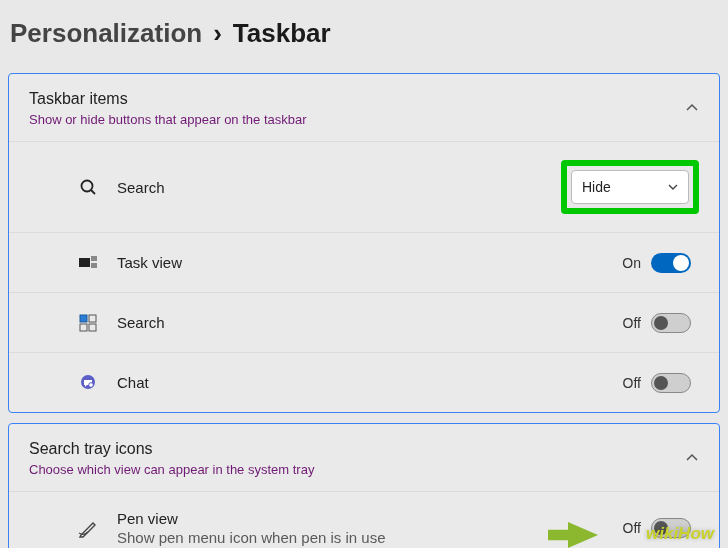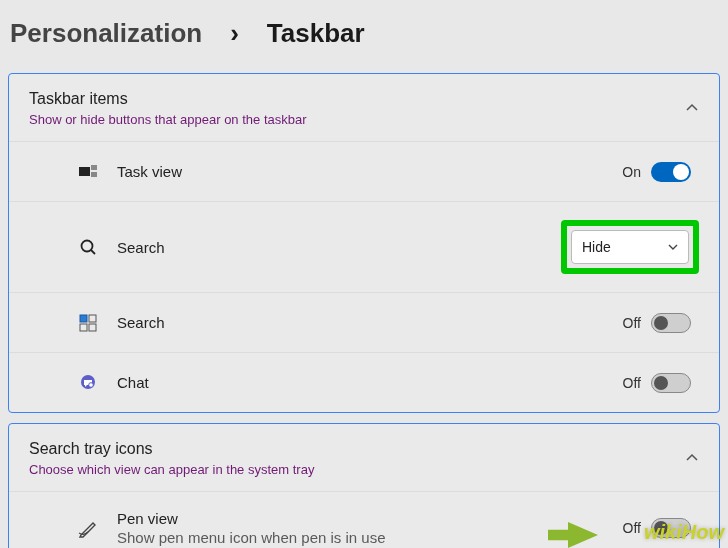--- a/index.html
+++ b/index.html
@@ -1,17 +1,17 @@
 <!DOCTYPE html>
 <html><head>
 <meta charset="utf-8">
 <style>
 * { margin: 0; padding: 0; box-sizing: border-box; font-family: "Segoe UI", Arial, sans-serif; }
 body { background: #e8e8e8; width: 728px; height: 548px; overflow: hidden; position: relative; }
-.breadcrumb { padding: 18px 10px 24px; display: flex; align-items: center; gap: 28px; }
+.breadcrumb { padding: 18px 10px 24px; display: flex; align-items: center; gap: 11px; }
 .breadcrumb span { font-size: 26px; font-weight: 600; color: #1a1a1a; }
 .breadcrumb .label-first { color: #444; font-weight: 600;}
 .chev { font-size: 18px; color: #555; }
 .card { background: #eaeaea; border: 1px solid #3b82f6; border-radius: 4px; margin: 0 8px 10px; }
 .card-head { padding: 16px 20px 14px; position: relative; }
 .card-head .title { font-size: 16px; font-weight: 400; color: #222; margin-bottom: 4px; }
 .card-head .sub { font-size: 13px; color: #701a75; }
 .card-head .collapse { position: absolute; right: 20px; top: 50%; transform: translateY(-50%); font-size: 14px; color: #555; }
 .row { display: flex; align-items: center; padding: 18px 20px; border-top: 1px solid #dcdcdc; min-height: 60px; }
 .row .icon-slot { width: 30px; display:flex; justify-content:center; margin-left: 44px; margin-right: 14px; flex-shrink:0;}
@@ -20,21 +20,21 @@
 .row .text-slot .sub { font-size: 15px; color: #5a5a5a; margin-top:2px; }
 .row .ctrl { display:flex; align-items:center; gap:10px; margin-right: 8px;}
 .state { font-size: 14px; color: #333; }
 .toggle { width: 40px; height: 20px; border-radius: 10px; position: relative; }
 .toggle.on { background:#0067c0; }
 .toggle.on::after{ content:""; position:absolute; right:2px; top:2px; width:16px; height:16px; border-radius:50%; background:#fff;}
 .toggle.off { background:#cfcfcf; border:1px solid #888;}
 .toggle.off::after{content:""; position:absolute; left:2px; top:2px; width:14px; height:14px; border-radius:50%; background:#555;}
 .highlight-box { border: 6px solid #00c800; border-radius: 4px; padding: 4px; background:#e8e8e8; }
 .select-box { background:#fff; border:1px solid #bbb; border-radius:4px; width:118px; height:34px; display:flex; align-items:center; justify-content:space-between; padding: 0 10px; font-size:14px; color:#222;}
-.watermark { position:absolute; right: 4px; bottom: 4px; font-size: 20px; color: #c9d22b; font-weight:600; text-shadow: 0 0 4px rgba(0,0,0,.25); font-style: italic;}
+.watermark { position:absolute; right: 14px; bottom: 4px; font-size: 17px; color: #c9d22b; font-weight:600; text-shadow: 0 0 4px rgba(0,0,0,.25); font-style: italic;}
 .wm-arrow { position:absolute; right: 130px; bottom: 0px; width: 50px; height: 26px; background:#8bb82f; clip-path: polygon(0 50%, 60% 0, 60% 30%, 100% 30%, 100% 70%, 60% 70%, 60% 100%); transform: rotate(180deg);}
 svg { display:block; }
 </style>
 </head>
 <body>
 
 <div class="breadcrumb">
   <span class="label-first">Personalization</span>
   <span class="chev">›</span>
   <span>Taskbar</span>
@@ -46,52 +46,52 @@
     <div class="sub">Show or hide buttons that appear on the taskbar</div>
     <div class="collapse">
       <svg width="14" height="14" viewBox="0 0 14 14">
           <path d="M2 9 L7 4 L12 9" stroke="#555" stroke-width="1.5" fill="none"></path>
         </svg>
     </div>
   </div>
 
   <div class="row">
     <div class="icon-slot">
-      <svg width="18" height="14" viewBox="0 0 18 14">
-          <rect x="0" y="2" width="11" height="9" fill="#222"></rect>
-          <rect x="12" y="0" width="6" height="5" fill="#888"></rect>
-          <rect x="12" y="7" width="6" height="5" fill="#888"></rect>
-        </svg>
-    </div>
-    <div class="text-slot">
-        <div class="label">Task view</div>
-      </div>
-    <div class="ctrl">
-      <span class="state">On</span>
-      <div class="toggle on"></div>
-    </div>
-  </div>
-
-  <div class="row">
-    <div class="icon-slot">
       <svg width="18" height="18" viewBox="0 0 18 18">
           <circle cx="8" cy="8" r="5.5" stroke="#222" stroke-width="1.8" fill="none"></circle>
           <line x1="12" y1="12" x2="16" y2="16" stroke="#222" stroke-width="1.8"></line>
         </svg>
     </div>
     <div class="text-slot">
         <div class="label">Search</div>
       </div>
     <div class="highlight-box">
       <div class="select-box">
         <span>Hide</span>
         <svg width="10" height="10" viewBox="0 0 10 10">
             <path d="M1 3 L5 7 L9 3" stroke="#444" stroke-width="1.4" fill="none"></path>
           </svg>
       </div>
+    </div>
+  </div>
+
+  <div class="row">
+    <div class="icon-slot">
+      <svg width="18" height="14" viewBox="0 0 18 14">
+          <rect x="0" y="2" width="11" height="9" fill="#222"></rect>
+          <rect x="12" y="0" width="6" height="5" fill="#888"></rect>
+          <rect x="12" y="7" width="6" height="5" fill="#888"></rect>
+        </svg>
+    </div>
+    <div class="text-slot">
+        <div class="label">Task view</div>
+      </div>
+    <div class="ctrl">
+      <span class="state">On</span>
+      <div class="toggle on"></div>
     </div>
   </div>
 
   <div class="row">
     <div class="icon-slot">
       <svg width="18" height="18" viewBox="0 0 18 18">
           <rect x="1" y="1" width="7" height="7" fill="#2b7cd3" stroke="#1a5aa0"></rect>
           <rect x="10" y="1" width="7" height="7" fill="none" stroke="#555"></rect>
           <rect x="1" y="10" width="7" height="7" fill="none" stroke="#555"></rect>
           <rect x="10" y="10" width="7" height="7" fill="none" stroke="#555"></rect>

